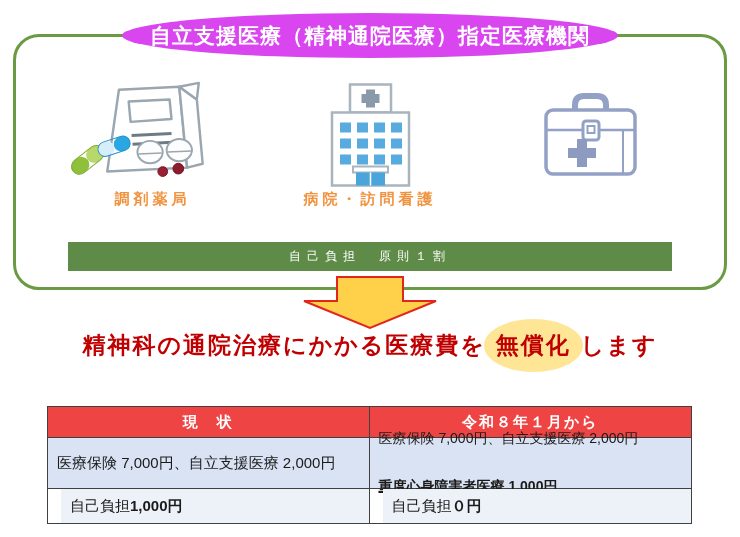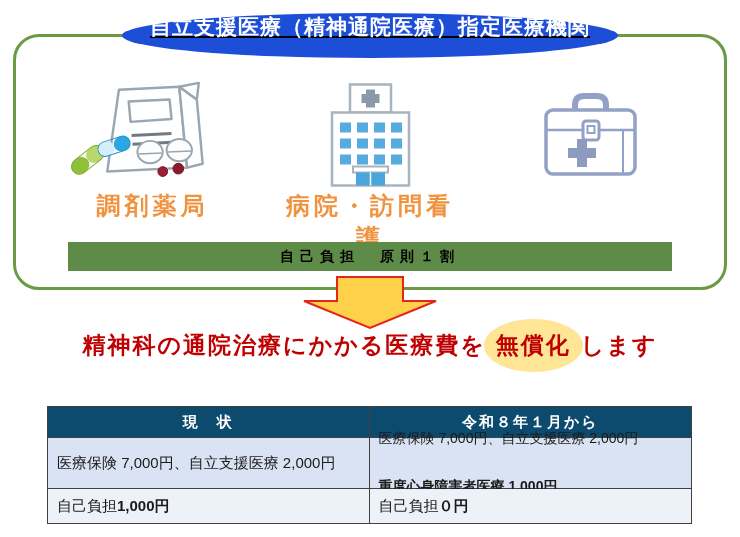--- a/index.html
+++ b/index.html
@@ -6,34 +6,34 @@
   html,body { background:#ffffff; }
   body { font-family:"Liberation Sans","DejaVu Sans",sans-serif; }
   .stage{ position:relative; width:740px; height:537px; background:#fff; overflow:hidden; }
 
   
   .frame{ position:absolute; left:13px; top:34px; width:714px; height:256px;
           border:3px solid #6a9b44; border-radius:26px; background:#fff; }
 
   
   .banner{ position:absolute; left:122px; top:13px; width:496px; height:45px;
-           background:#1d4ed8; border-radius:50%;
-           display:flex; align-items:flex-start; justify-content:center; z-index:3;text-decoration:underline; }
+           background:#d946ef; border-radius:50%;
+           display:flex; align-items:center; justify-content:center; z-index:3; }
   .banner span{ color:#ffffff; font-weight:bold; font-size:21px; letter-spacing:1px; }
 
   
   .icon-wrap{ position:absolute; display:flex; justify-content:center; align-items:flex-end; }
   .fac-label{ position:absolute; top:190px; text-align:center; font-weight:bold;
-              font-size:24px; letter-spacing:4px; color:#f0923e;
+              font-size:15px; letter-spacing:4px; color:#f0923e;
               text-shadow:1px 0 0 #fff,-1px 0 0 #fff,0 1px 0 #fff,0 -1px 0 #fff; }
 
   
   .copay-bar{ position:absolute; left:68px; top:242px; width:604px; height:29px;
               background:#5e8c48; display:flex; align-items:center; justify-content:center; }
-  .copay-bar span{ color:#000000; font-weight:bold; font-size:14px; letter-spacing:6px; }
+  .copay-bar span{ color:#ffffff; font-weight:normal; font-size:12px; letter-spacing:6px; }
 
   
   .arrow{ position:absolute; left:303px; top:276px; z-index:4; }
 
   
   .headline{ position:absolute; left:0; top:330px; width:740px; text-align:center;
              font-weight:bold; font-size:23px; color:#c00000; letter-spacing:2px; white-space:nowrap; }
   .headline .hl{ display:inline-block; background:#ffe596; border-radius:50%;
                  padding:11px 12px; margin:-11px -2px; }
 
@@ -42,27 +42,27 @@
   .example .ex-label{ font-weight:bold; font-size:16px; margin-right:4px; }
 
   
   .ex-table{ position:absolute; left:47px; top:406px; width:645px;
              border:1.5px solid #404040; font-size:15px; color:#1a1a1a; background:#fff; }
   .tr{ display:grid; grid-template-columns:1fr 1fr; }
   .td,.th{ border-right:1px solid #404040; }
   .td:last-child,.th:last-child{ border-right:none; }
   .tr{ border-bottom:1px solid #404040; }
   .tr:last-child{ border-bottom:none; }
-  .th{ height:30px; background:#0c4a6e; color:#fff; font-weight:bold; letter-spacing:2px;
+  .th{ height:30px; background:#ef4444; color:#fff; font-weight:bold; letter-spacing:2px;
        display:flex; align-items:center; justify-content:center; font-size:15px; }
   .row-breakdown .td{ height:50px; background:#dae3f3; display:flex; flex-direction:column;
                       justify-content:center; padding:3px 9px; }
   .row-breakdown .td .l2{ font-weight:bold; text-decoration:underline;margin-top:28px; }
   .row-breakdown .td-future{ font-size:14px; line-height:1.4; }
-  .row-copay .td{ height:34px; background:#edf1f8; display:flex; align-items:center; padding:0 9px; }
+  .row-copay .td{ height:34px; background:#edf1f8; display:flex; align-items:center; padding:0 9px;margin-left:13px; }
   .row-copay b{ font-weight:bold; }
 </style>
 </head>
 <body>
 
 <div class="stage">
 
   <div class="frame"></div>
 
   <div class="banner">

